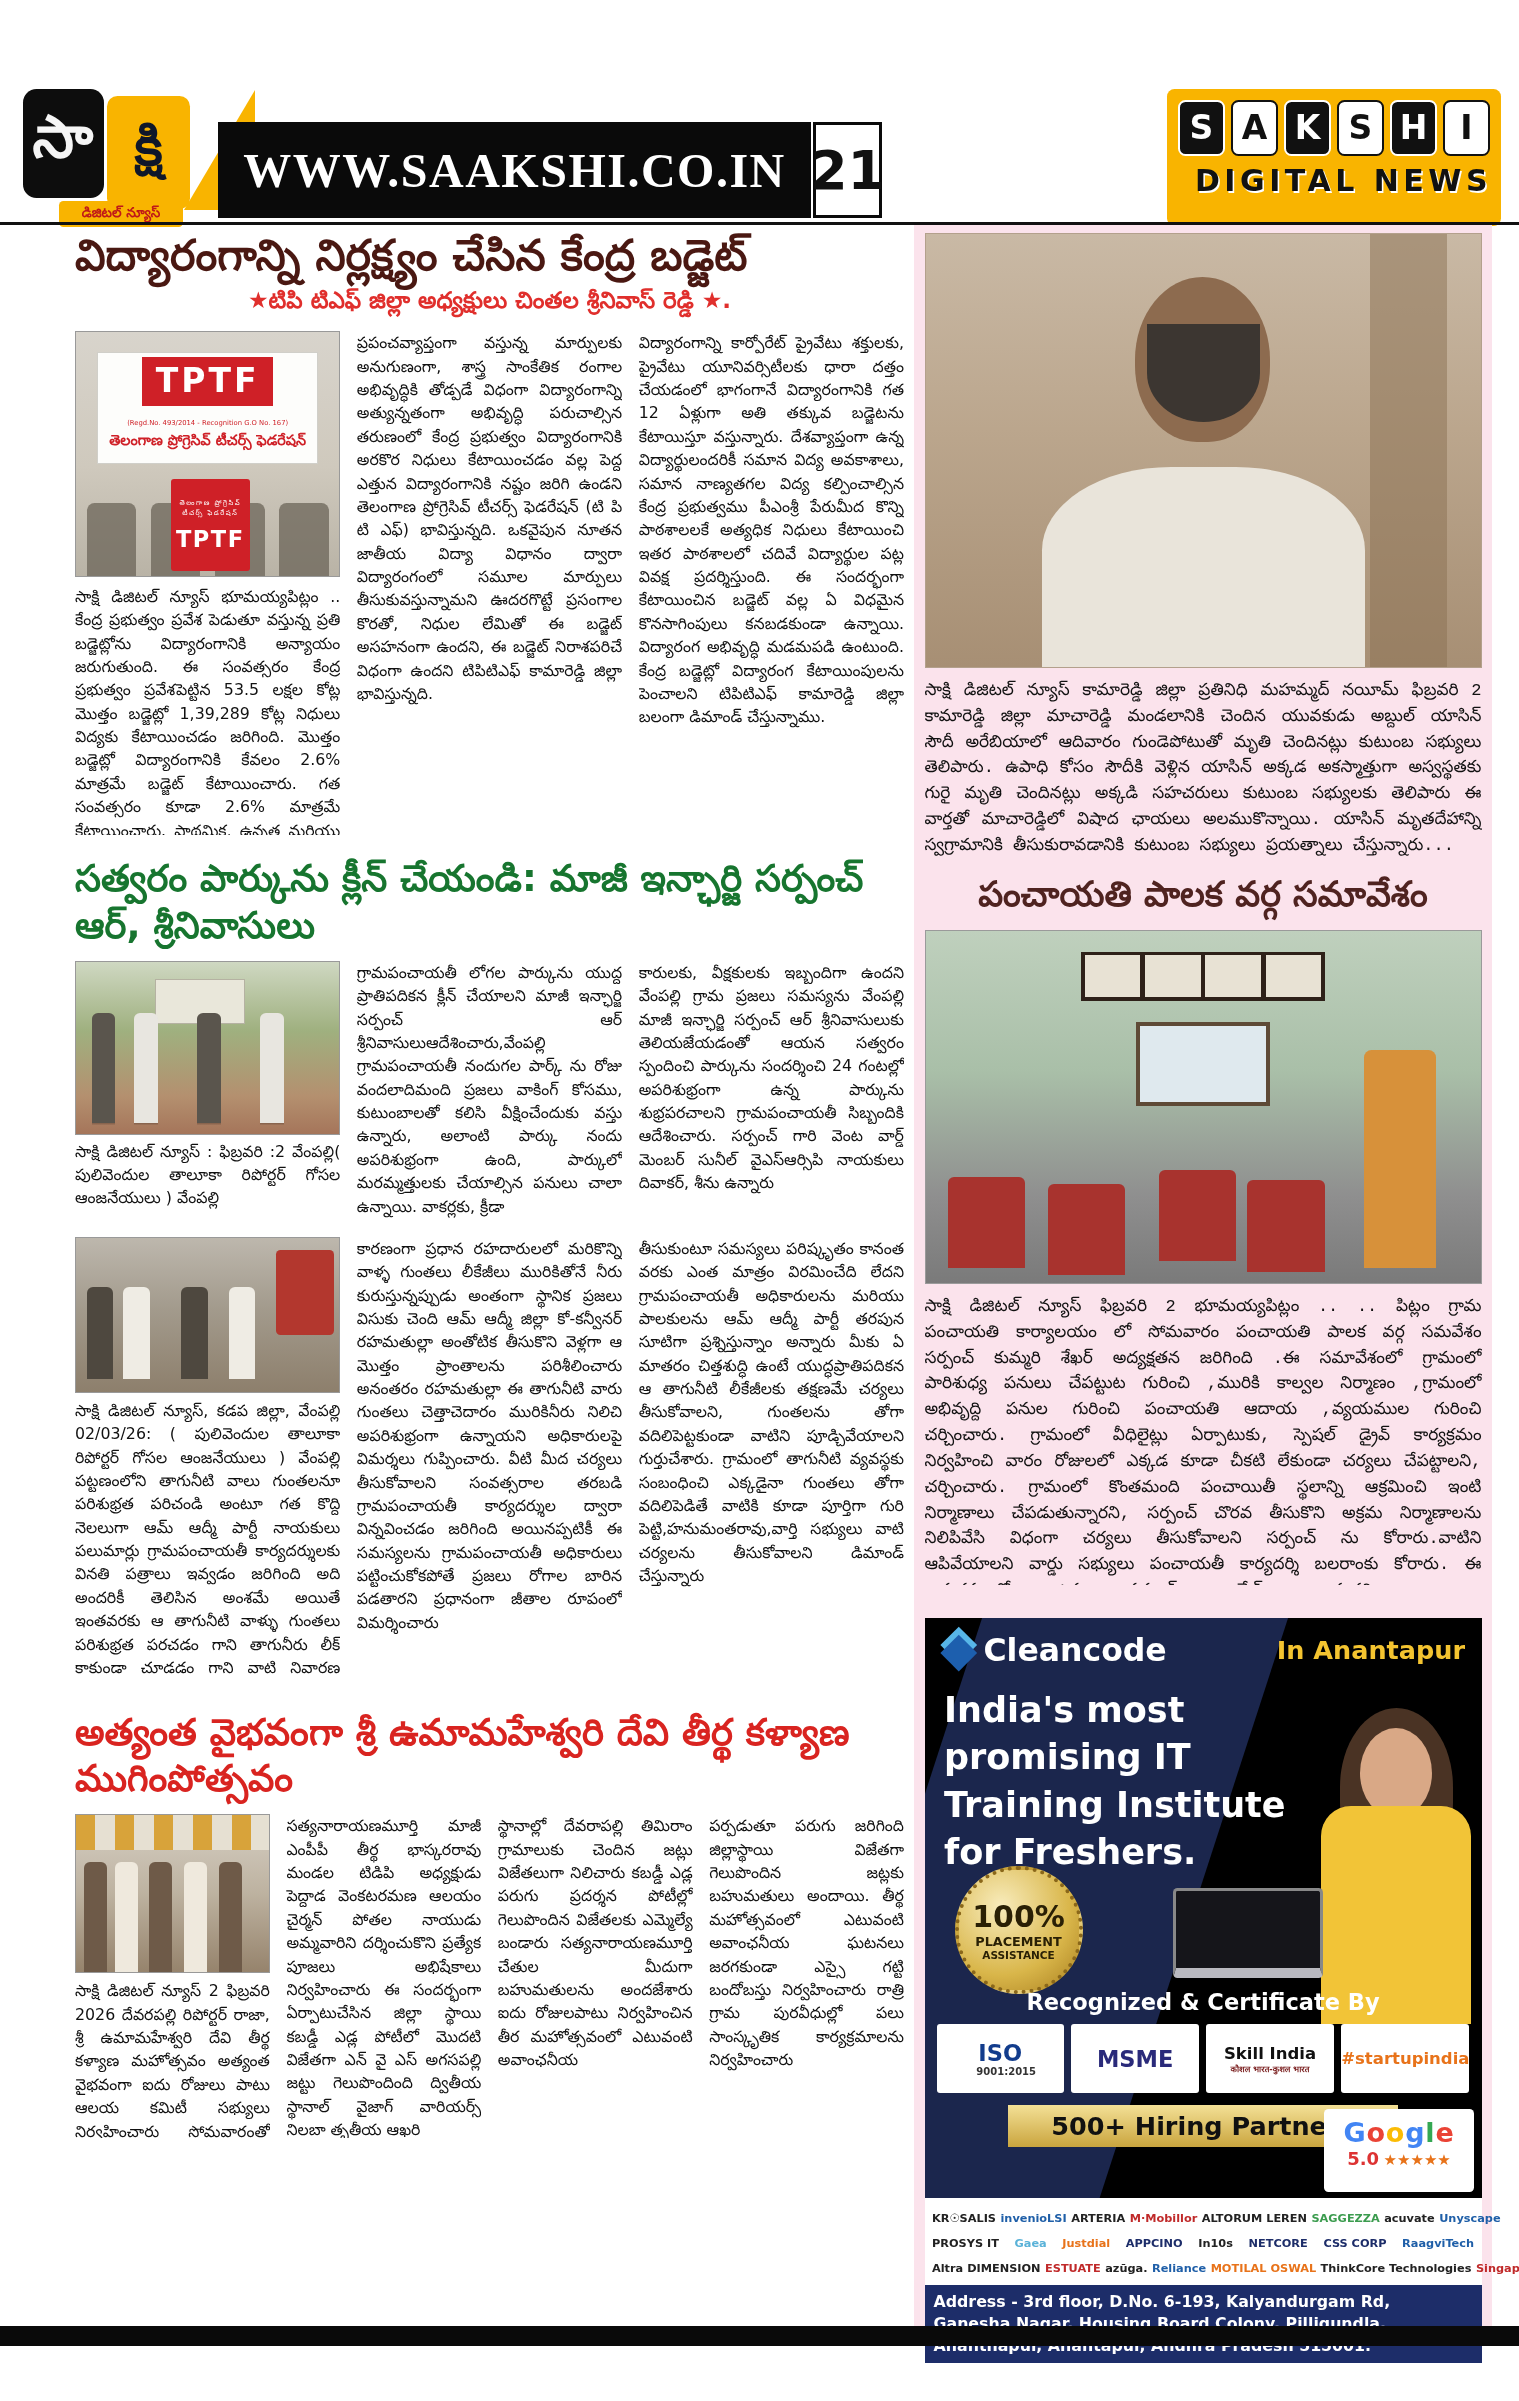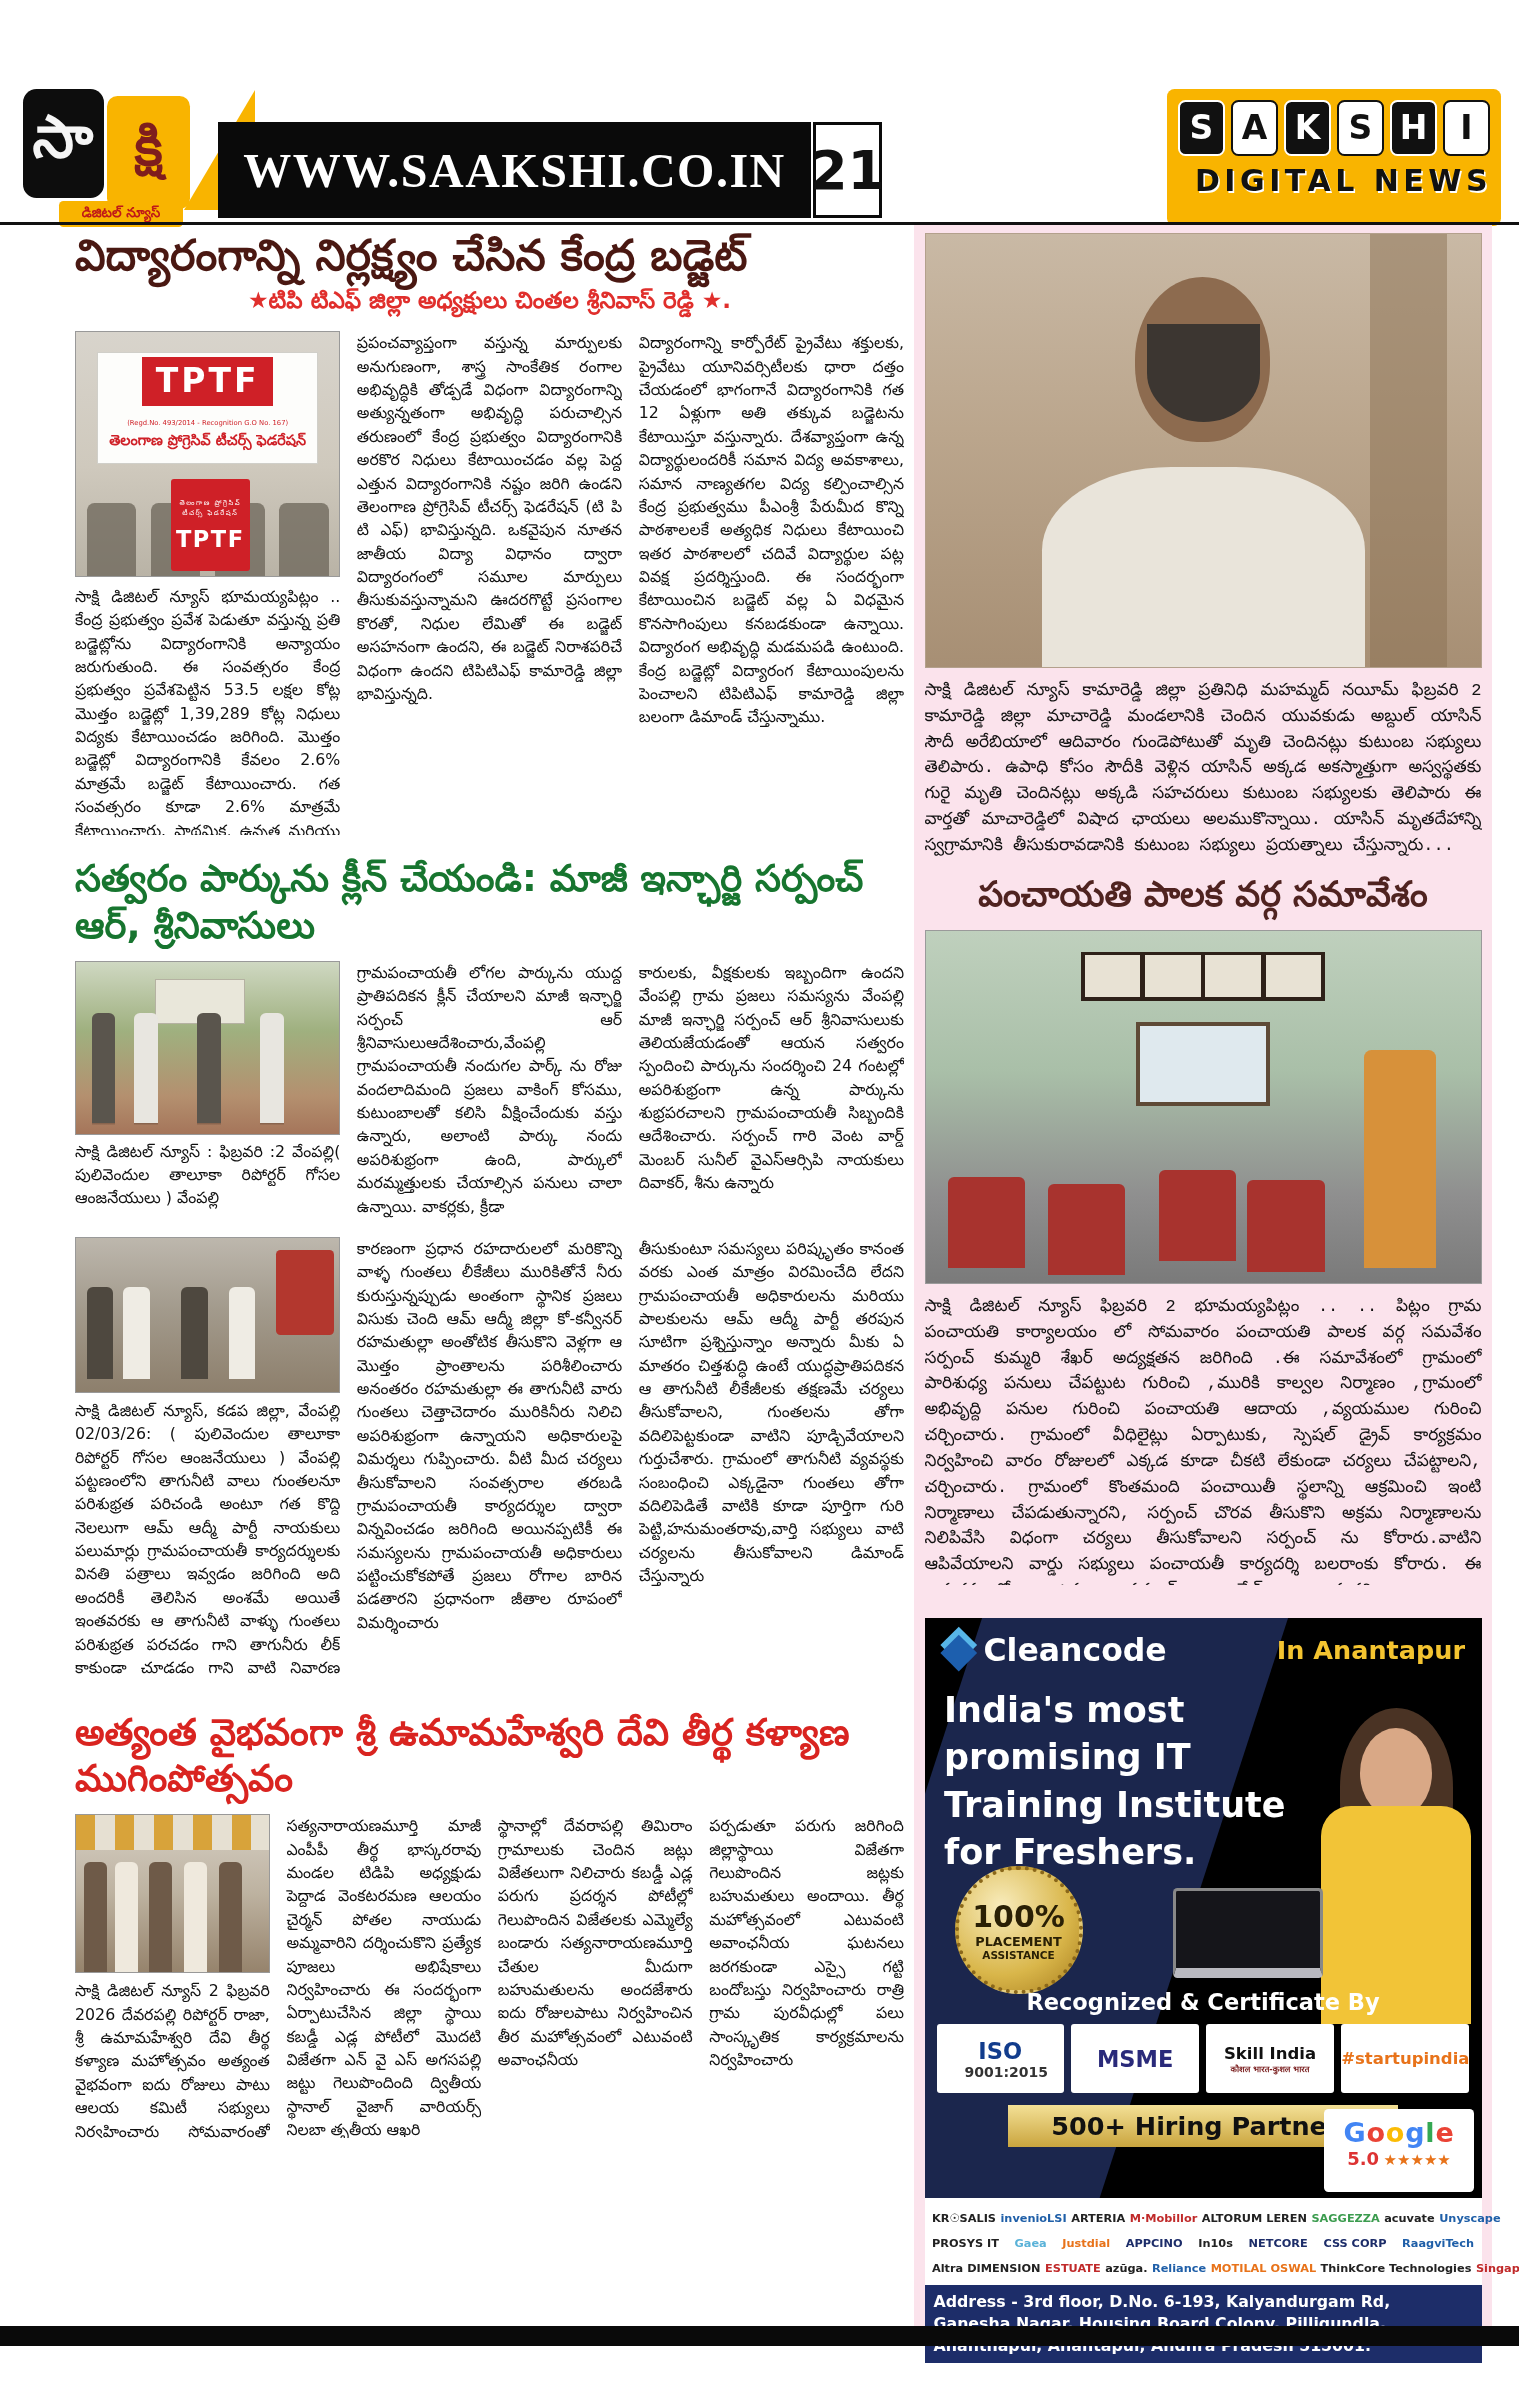--- a/index.html
+++ b/index.html
@@ -2,21 +2,21 @@
 <html style="font-size:12px"><head>
 <meta charset="utf-8">
 <style>
   * { box-sizing: border-box; margin: 0; padding: 0; }
   body { background:#e8e8e8; font-family:"DejaVu Sans", sans-serif; }
   .page { position:relative; width:1520px; height:2401px; margin:0 auto; background:#ffffff; overflow:hidden; }
 
   
   .masthead { position:absolute; left:0; top:0; width:1520px; height:225px; background:#fff; }
   .logo-black { position:absolute; left:22.5px; top:89px; width:81px; height:109px; background:#0d0d0d; border-radius:13.5px; color:#f5f5f5; font-size:59px; font-weight:bold; display:flex; align-items:center; justify-content:center; }
-  .logo-yellow { position:absolute; left:107px; top:96px; width:83px; height:113px; background:#f9b400; border-radius:10.5px; color:#7f1d1d; font-size:54px; font-weight:bold; display:flex; align-items:center; justify-content:center; }
+  .logo-yellow { position:absolute; left:107px; top:96px; width:83px; height:113px; background:#f9b400; border-radius:10.5px; color:#0f172a; font-size:54px; font-weight:bold; display:flex; align-items:center; justify-content:center; }
   .logo-flag { position:absolute; left:184px; top:90px; width:71px; height:120px; background:#f9b400; clip-path:polygon(0 100%, 100% 0, 100% 100%); }
   .logo-ribbon { position:absolute; left:59px; top:201px; width:124px; height:25.5px; background:#f9b400; border-radius:4.5px; color:#c01818; font-size:13.5px; font-weight:bold; display:flex; align-items:center; justify-content:center; }
   .url-bar { position:absolute; left:218px; top:122px; width:593px; height:96px; background:#0a0a0a; display:flex; align-items:center; justify-content:center; }
   .url-text { color:#ffffff; font-family:"Liberation Serif", serif; font-size:48px; font-weight:bold; letter-spacing:1.5px; white-space:nowrap; }
   .page-num-box { position:absolute; left:813px; top:122px; width:69px; height:96px; background:#ffffff; border:3px solid #0a0a0a; display:flex; align-items:center; justify-content:center; }
   .page-num { font-size:54px; font-weight:bold; color:#111; }
   .brand-box { position:absolute; left:1167px; top:89px; width:334px; height:137px; background:#f9b400; border-radius:7.5px; padding:10.5px 9px 6px 9px; }
   .brand-row { display:flex; justify-content:center; gap:6px; }
   .brand-tile { width:47px; height:56px; background:#111; border:2.3px solid #fff; border-radius:7.5px; color:#fff; font-size:33px; font-weight:bold; display:flex; align-items:center; justify-content:center; }
   .brand-tile.alt { background:#fff; color:#111; border-color:#111; }
@@ -111,21 +111,21 @@
   .seal .l2 { font-size:10.5px; font-weight:bold; }
   .ad-laptop { position:absolute; left:248px; top:270px; width:150px; height:90px; background:#15151a; border:3px solid #888; border-bottom:10.5px solid #b9b9c0; border-radius:4.5px; }
   .ad-woman { position:absolute; right:-4.5px; top:90px; width:180px; height:315px; }
   .ad-woman .hair { position:absolute; left:50%; top:0; width:113px; height:158px; margin-left:-56px; background:#4a3324; border-radius:50% 50% 40% 40%; }
   .ad-woman .face { position:absolute; left:50%; top:19.5px; width:72px; height:90px; margin-left:-36px; background:#d9a886; border-radius:50%; }
   .ad-woman .torso { position:absolute; left:50%; top:98px; width:150px; height:218px; margin-left:-75px; background:#f2c437; border-radius:30px 30px 0 0; }
   .ad-recog { position:relative; text-align:center; font-size:22.5px; font-weight:bold; margin-top:113px; }
   .cert-row { position:relative; display:flex; gap:7.5px; padding:9px 12px 0 12px; }
   .cert { background:#fff; color:#123c8c; border-radius:3px; height:69px; flex:1; display:flex; flex-direction:column; align-items:center; justify-content:center; font-weight:bold; text-align:center; }
   .cert .big { font-size:22.5px; }
-  .cert .small { font-size:14px; color:#333;margin-left:12px; }
+  .cert .small { font-size:10px; color:#333;margin-left:12px; }
   .cert .hindi { font-size:8.3px; color:#7a1f1f; }
   .cert.startup { color:#e8731a; font-size:16.5px; }
   .gold-banner { position:relative; margin:12px auto 0 auto; width:70%; height:42px; background:linear-gradient(180deg,#f3e096,#caa53e); color:#111; font-size:25.5px; font-weight:bold; display:flex; align-items:center; justify-content:center; }
   .google-box { position:absolute; right:7.5px; bottom:6px; width:150px; height:83px; background:#fff; border-radius:4.5px; text-align:center; padding-top:7.5px; }
   .google-word { font-size:27px; font-weight:bold; letter-spacing:0.8px; }
   .g1{color:#4285F4}.g2{color:#EA4335}.g3{color:#FBBC05}.g4{color:#4285F4}.g5{color:#34A853}.g6{color:#EA4335}
   .google-stars { color:#e8731a; font-size:15px; font-weight:bold; }
   .google-stars .num { color:#d33; font-size:18px; margin-right:4.5px; }
 
   .partners { width:100%; background:#fff; padding:7.5px 4.5px 4.5px 4.5px; }

